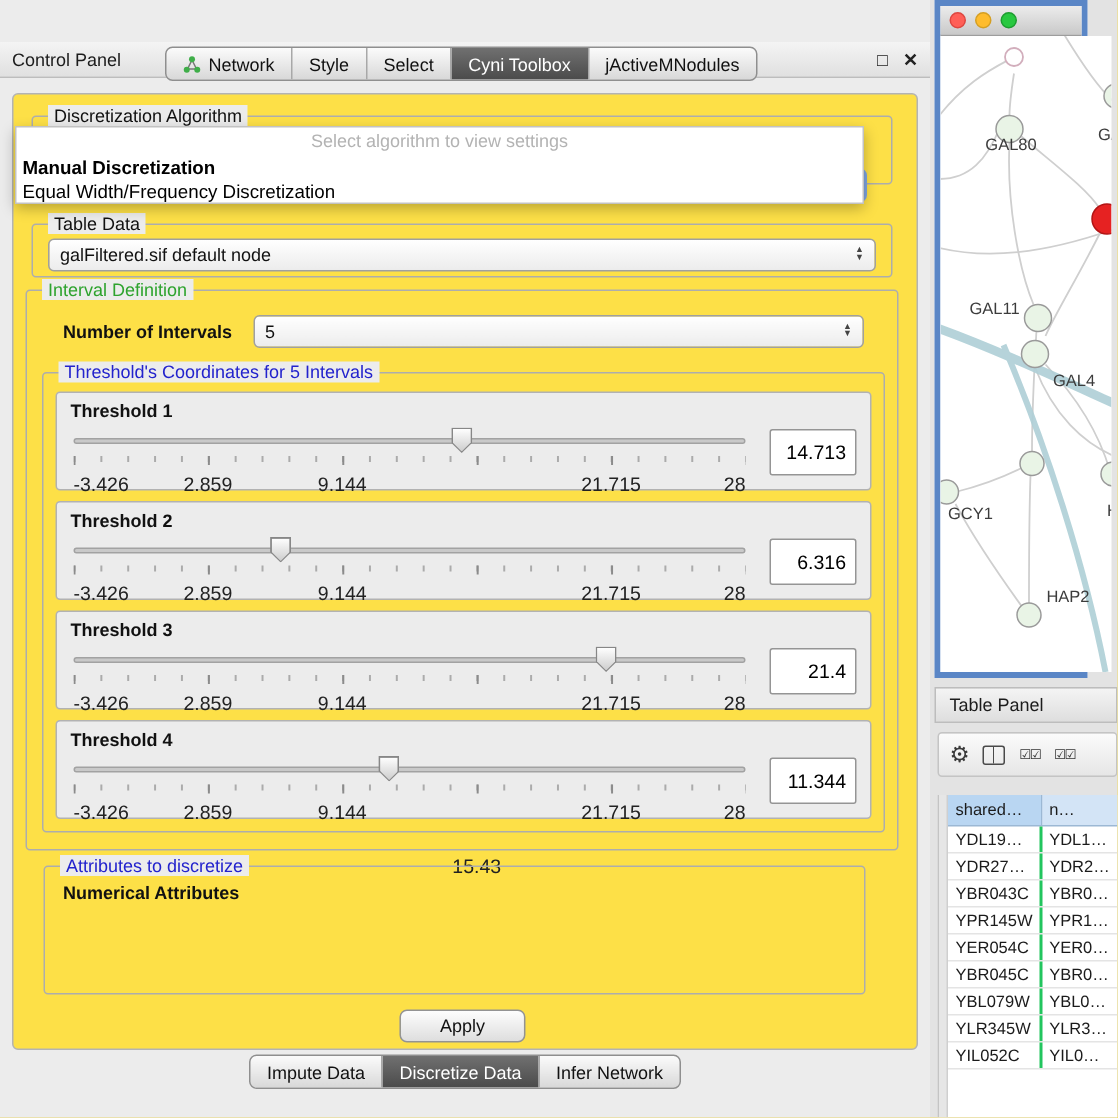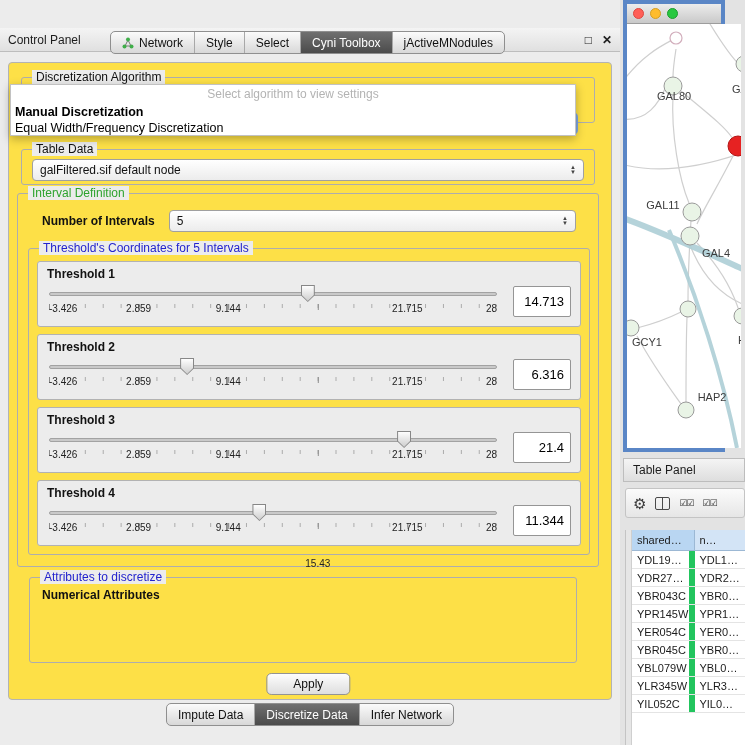--- a/index.html
+++ b/index.html
@@ -66,21 +66,21 @@
   .track { position:absolute; left:2px; right:2px; top:9px; height:4px; background:#c9c9c9;
            border:1px solid #a2a2a2; border-radius:2px; }
   .knob { position:absolute; top:2px; width:14px; height:17px; z-index:2;
           clip-path:polygon(0 0,100% 0,100% 60%,50% 100%,0 60%); background:#878787; }
   .knob::after { content:""; position:absolute; inset:1px; clip-path:polygon(0 0,100% 0,100% 60%,50% 100%,0 60%);
           background:linear-gradient(#fefefe,#cdcdcd); }
   .ticks { position:absolute; left:2px; right:2px; top:21px; height:6px;
           background-image:linear-gradient(90deg,#8b8b8b 1px,transparent 1px),
                            linear-gradient(90deg,#ababab 1px,transparent 1px);
           background-size:20% 100%, 4% 65%; background-repeat:repeat-x; }
-  .scale { position:absolute; left:2px; right:2px; top:20px; height:11px; font-size:10px; color:#222; }
+  .scale { position:absolute; left:2px; right:2px; top:32px; height:11px; font-size:13px; color:#222; }
   .scale span { position:absolute; top:0; }
   .s0 { left:0; } .s1 { left:20%; transform:translateX(-50%); } .s2 { left:40%; transform:translateX(-50%); }
   .s3 { left:60%; transform:translateX(-50%);margin-top:36px; } .s4 { left:80%; transform:translateX(-50%); } .s5 { right:0; }
   .value-box { width:58px; height:31px; margin-top:3px; border:1px solid #959595; border-radius:2px; background:#fff;
                display:flex; align-items:center; justify-content:flex-end; padding-right:6px; font-size:13px; color:#000; }
 
   .attr-group { left:20px; width:548px; top:514px; height:86px; }
   .attr-sub { font-size:12px; font-weight:bold; color:#111; margin:10px 0 4px 12px; }
   .listbox { position:relative; margin:0 10px 0 12px; height:50px; background:#fff; border:1px solid #b5b5b5; overflow:hidden; }
   .listbox .item { font-size:12px; color:#111; line-height:16px; padding-left:6px; }
@@ -114,21 +114,21 @@
   .tb-columns { width:15px; height:13px; border:1px solid #4a4a4a; border-radius:2px;
                background:linear-gradient(90deg, transparent 6px, #4a4a4a 6px, #4a4a4a 7px, transparent 7px); }
   .tb-checks { font-size:9px; color:#333; letter-spacing:-1px; }
 
   .data-table { position:absolute; left:625px; top:530px; width:120px; height:215px; background:#fff;
                border-left:1px solid #c4c4c4; font-size:11px; color:#1b1b1b; }
   .dt-gutter { position:absolute; left:0; top:0; bottom:0; width:6px; background:#e6e6e6; border-right:1px solid #cfcfcf; }
   .dt-grid { position:absolute; left:6px; top:0; right:0; }
   .dt-row { display:flex; height:18px; line-height:18px; border-bottom:1px solid #e4e4e4; }
   .dt-head { height:21px; line-height:21px; border-bottom:1px solid #9cb8d4; font-size:11px; }
-  .dt-c1 { width:64px; padding-left:5px; border-right:6px solid #22c55e; overflow:hidden; white-space:nowrap; }
+  .dt-c1 { width:64px; padding-left:5px; border-right:2px solid #22c55e; overflow:hidden; white-space:nowrap; }
   .dt-c2 { width:50px; padding-left:4px; overflow:hidden; white-space:nowrap; }
   .dt-head .dt-c1 { background:#b9d6f2; border-right:1px solid #9cb8d4; }
   .dt-head .dt-c2 { background:#d3e4f6; }
 
   .net-tab-icon { width:12px; height:12px; display:inline-block; }
 </style>
 </head>
 <body>
 
 <div class="screen">

